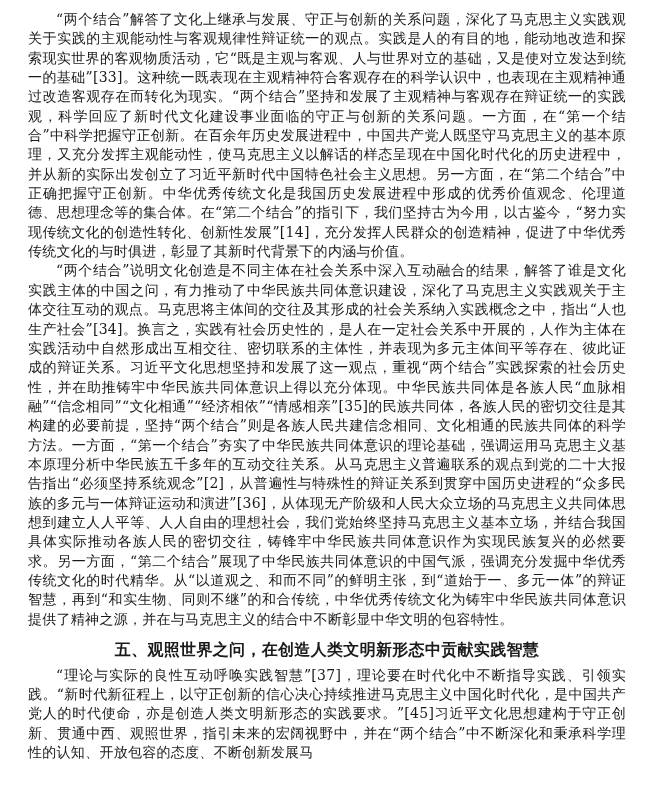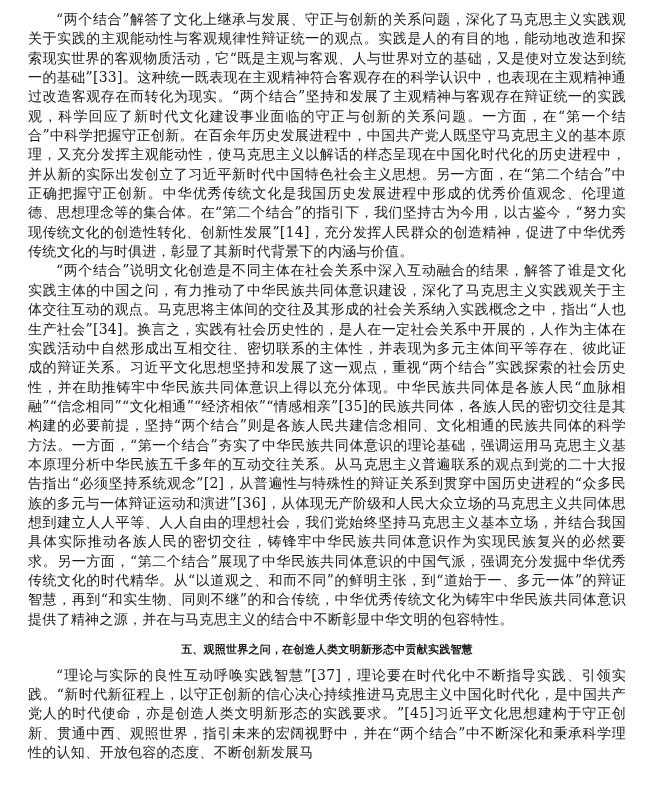--- a/index.html
+++ b/index.html
@@ -25,21 +25,21 @@
     font-size: 14px;
     line-height: 19.35px;
     text-align: justify;
     text-justify: inter-ideograph;
     margin: 0 0 0 0;
     text-indent: 2em;
     letter-spacing: 0.02em;
     word-break: break-all;
   }
   .section-heading {
-    font-size: 11px;
+    font-size: 16px;
     font-weight: bold;
     line-height: 19.5px;
     text-align: center;
     margin: 11px 0 6px 0;
     letter-spacing: 0.02em;
     font-family: "DejaVu Sans", "Liberation Sans", sans-serif;
   }
 </style>
 </head>
 <body>

